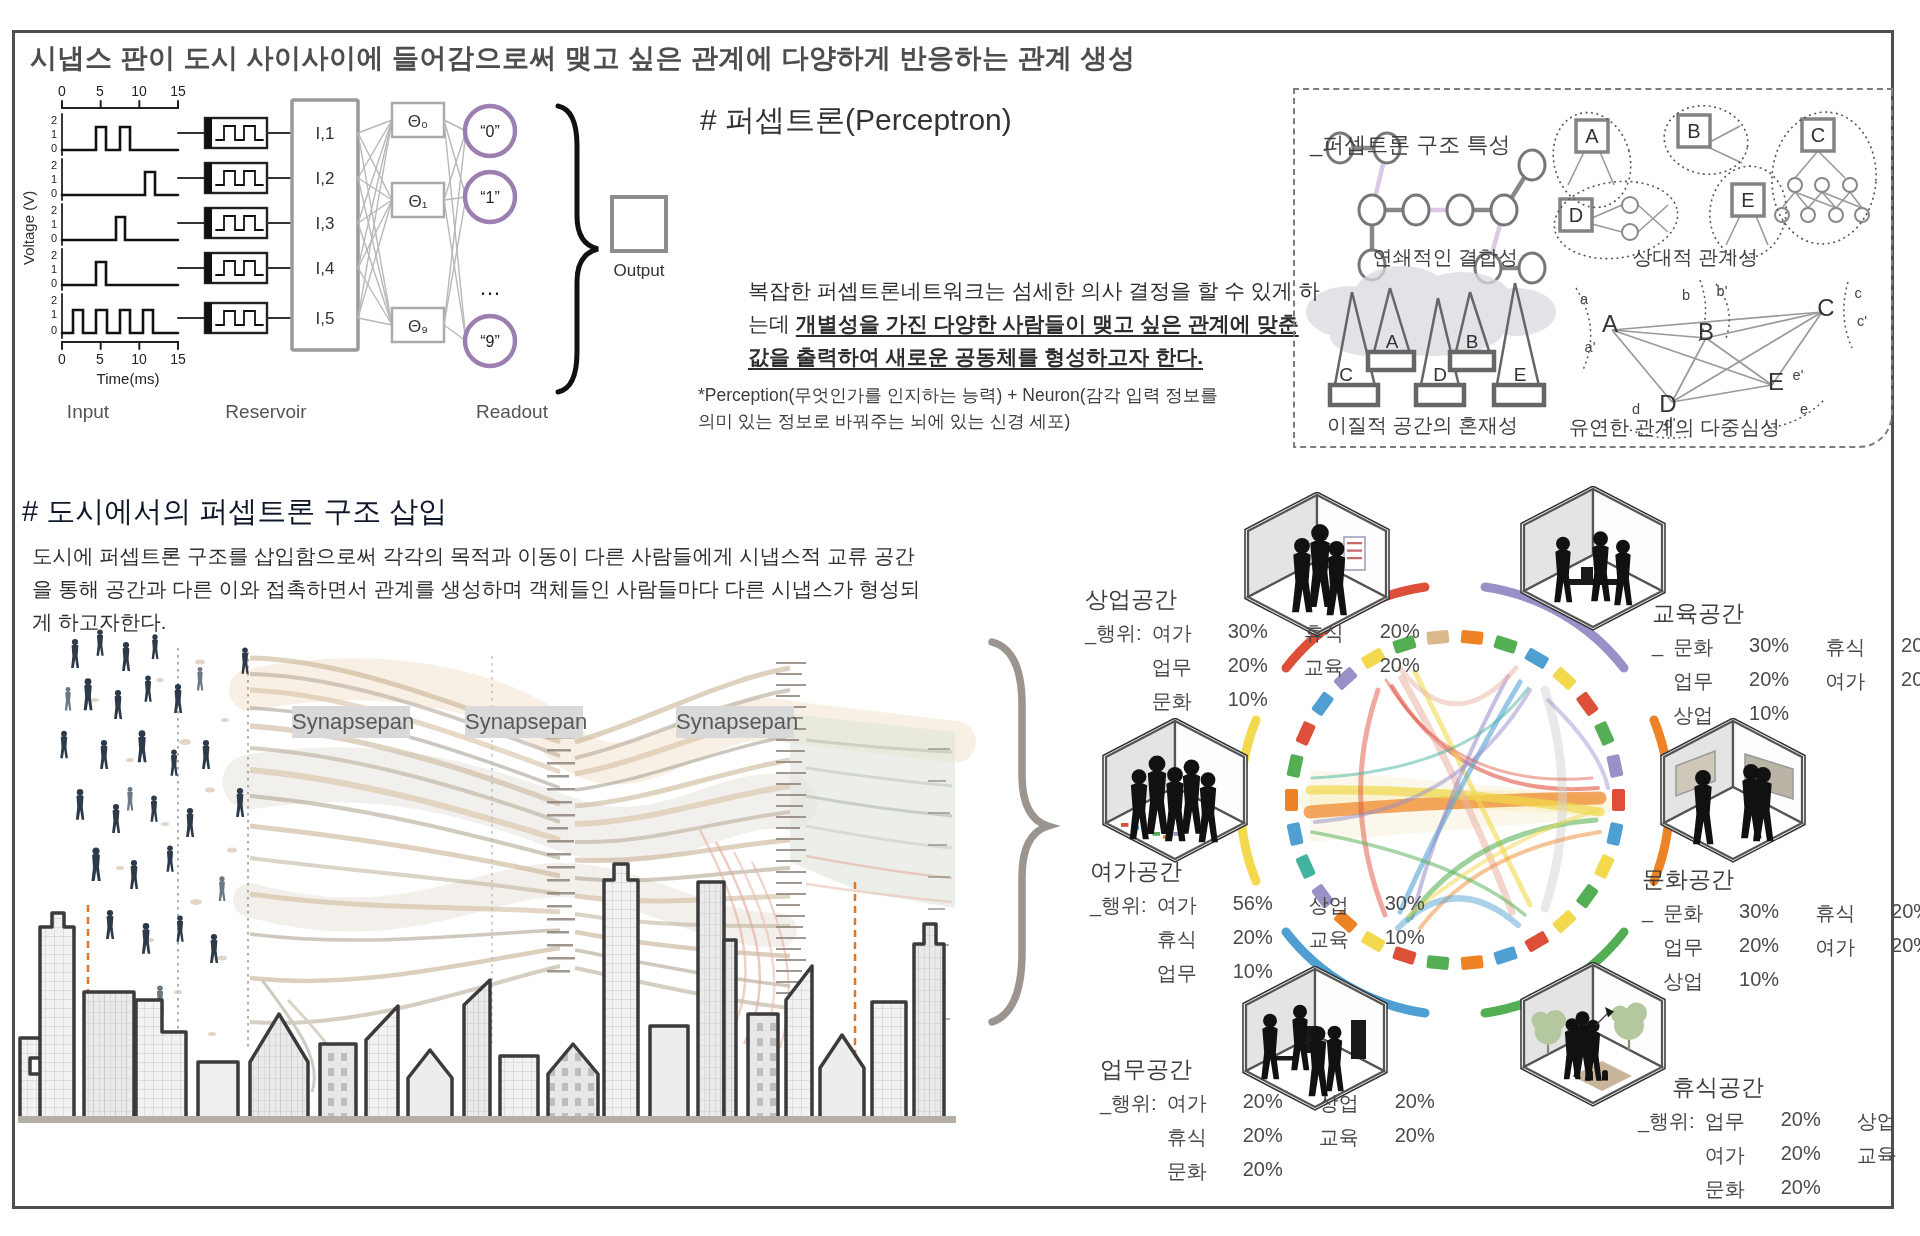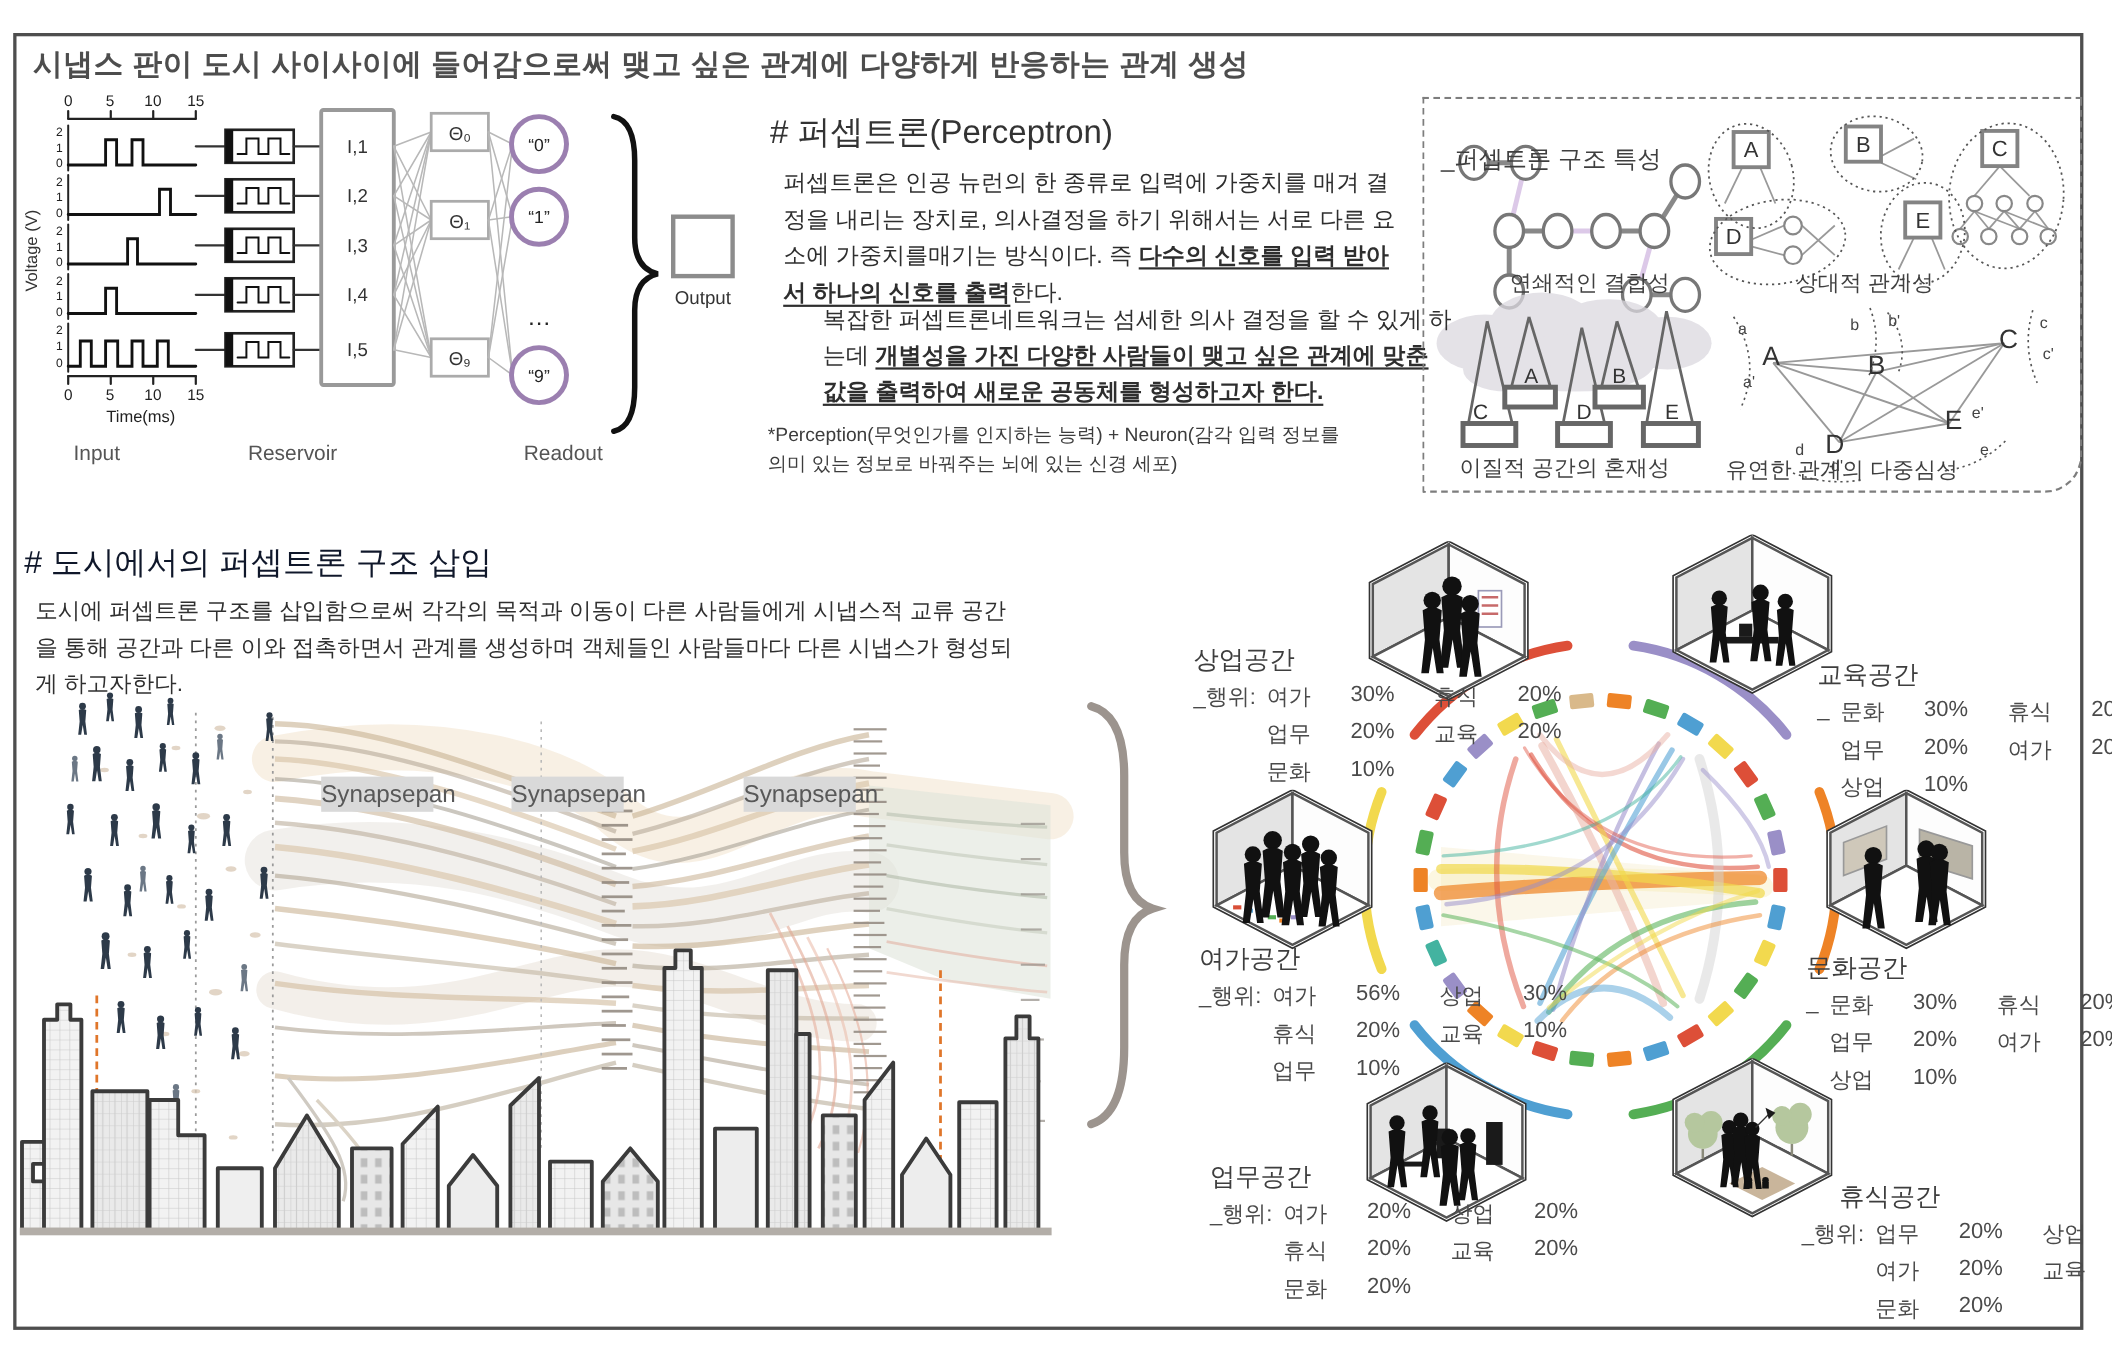--- a/index.html
+++ b/index.html
@@ -16,21 +16,21 @@
   .p2{left:704px;top:274px;width:576px;margin-left:44px;}
   .em{font-weight:bold;text-decoration:underline;text-underline-offset:4px;}
   .footnote{left:698px;top:382px;width:540px;font-size:17.5px;line-height:1.5;color:#3c3c3c;}
   .dashedbox{left:1293px;top:88px;width:600px;height:360px;border:2.5px dashed #7d7d7d;
              border-radius:0 0 34px 0;box-sizing:border-box;}
   .boxtitle{left:1310px;top:98px;font-size:22px;color:#3f3f3f;margin-top:32px;}
   .caption{font-size:20px;color:#3f3f3f;text-align:right;width:220px;}
   .h-city{left:22px;top:492px;font-size:29px;color:#0f172a;}
   .citybody{left:32px;top:540px;width:900px;font-size:20.5px;line-height:1.6;color:#2f2f2f;}
   .synlabel{background:#d9d9d9;color:#585858;font-size:22px;text-align:center;
-            padding:3px 0;width:102px;height:26px;}
+            padding:3px 0;width:118px;height:26px;}
   .space{position:absolute;color:#4a4a4a;font-size:20px;}
   .sname{font-size:23px;margin-bottom:5px;color:#3e3e3e;}
   .srow{display:flex;align-items:flex-start;}
   .spfx{margin-right:10px;white-space:nowrap;}
   .pairs{display:grid;grid-template-columns:auto auto;column-gap:36px;row-gap:7px;}
   .pair{display:flex;width:116px;justify-content:space-between;}
   .roombox{position:absolute;}
 </style>
 </head>
 <body>
@@ -768,21 +768,20 @@
     <circle cx="48" cy="74" r="2"></circle>
         <circle cx="58" cy="74" r="2"></circle>
     <rect x="46" y="75" width="4" height="4"></rect>
         <rect x="56" y="75" width="4" height="4"></rect>
   </g>
 </svg>
 
 <div class="abs title">시냅스 판이 도시 사이사이에 들어감으로써 맺고 싶은 관계에 다양하게 반응하는 관계 생성</div>
 
 <div class="abs h-perc"># 퍼셉트론(Perceptron)</div>
-<div class="abs para p1"><span>퍼셉트론은 인공 뉴런의 한 종류로 입력에 가중치를 매겨 결정을 내리는 장치로, 의사결정을 하기 위해서는 서로 다른 요소에 가중치를매기는 방식이다. 즉 </span><span class="em">다수의 신호를 입력 받아서 하나의 신호를 출력</span><span>한다.</span></div>
 <div class="abs para p2"><span>복잡한 퍼셉트론네트워크는 섬세한 의사 결정을 할 수 있게 하는데 </span><span class="em">개별성을 가진 다양한 사람들이 맺고 싶은 관계에 맞춘 값을 출력하여 새로운 공동체를 형성하고자 한다.</span></div>
 <div class="abs footnote">*Perception(무엇인가를 인지하는 능력) + Neuron(감각 입력 정보를 의미 있는 정보로 바꿔주는 뇌에 있는 신경 세포)</div>
 
 <div class="abs dashedbox"></div>
 <div class="abs boxtitle">_퍼셉트론 구조 특성</div>
 <div class="abs caption" style="left:1298px;top:244px">연쇄적인 결합성</div>
 <div class="abs caption" style="left:1538px;top:244px">상대적 관계성</div>
 <div class="abs caption" style="left:1298px;top:412px">이질적 공간의 혼재성</div>
 <div class="abs caption" style="left:1560px;top:414px">유연한 관계의 다중심성</div>
 

